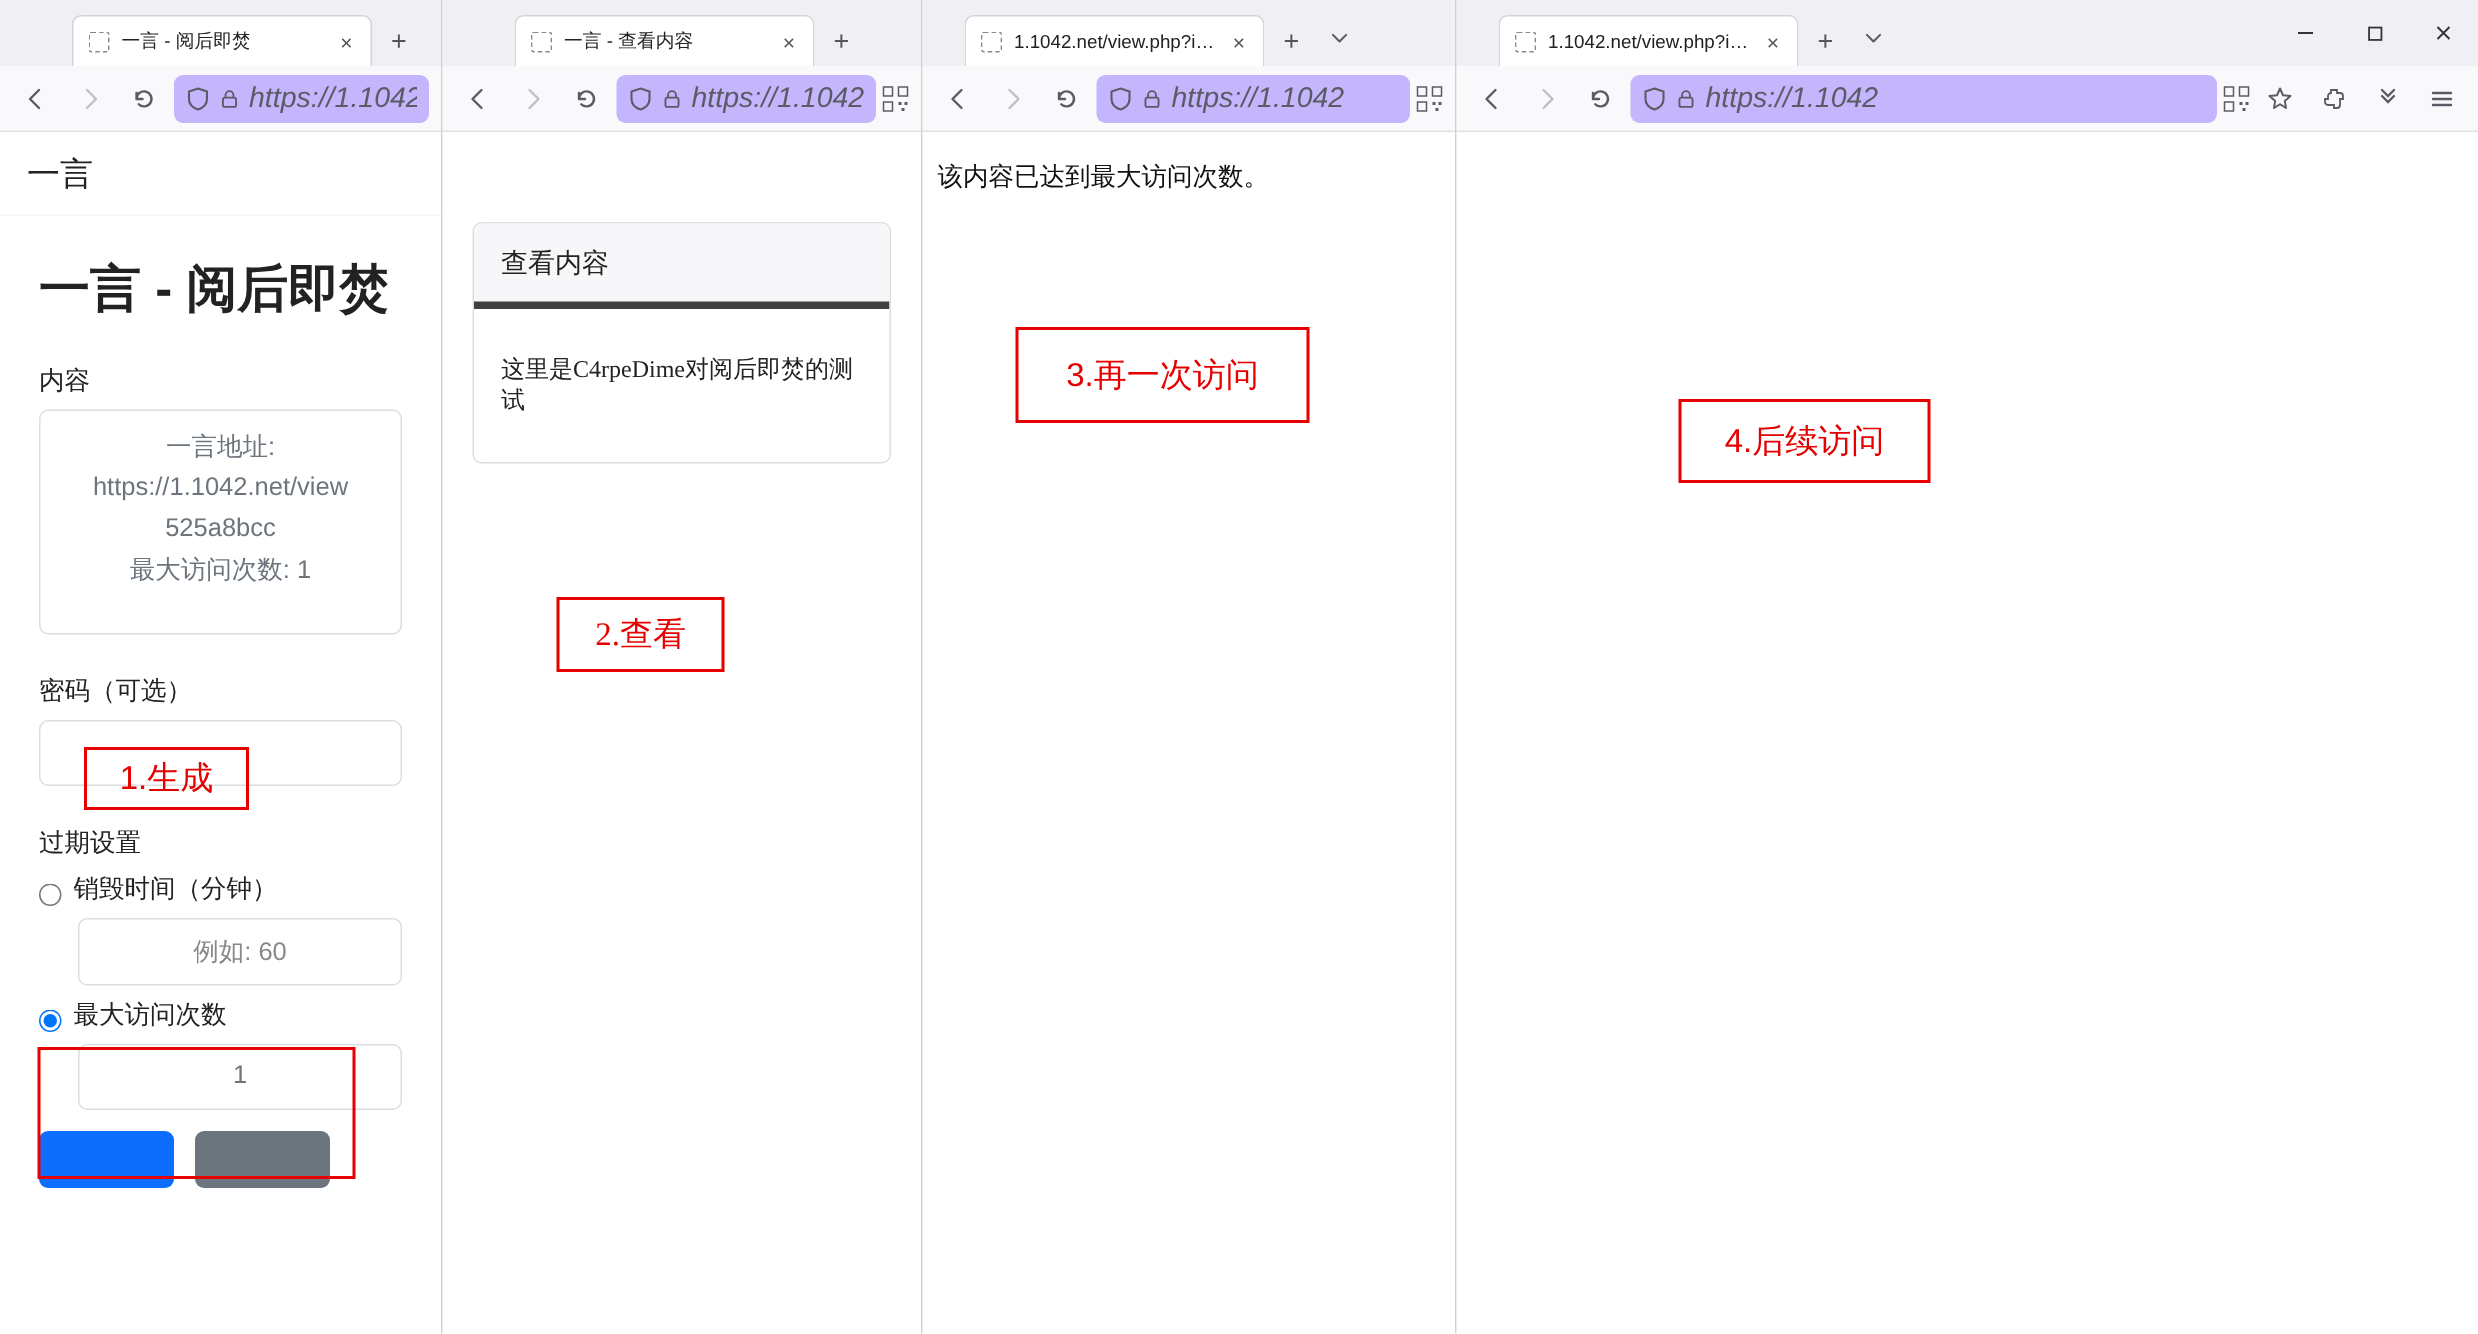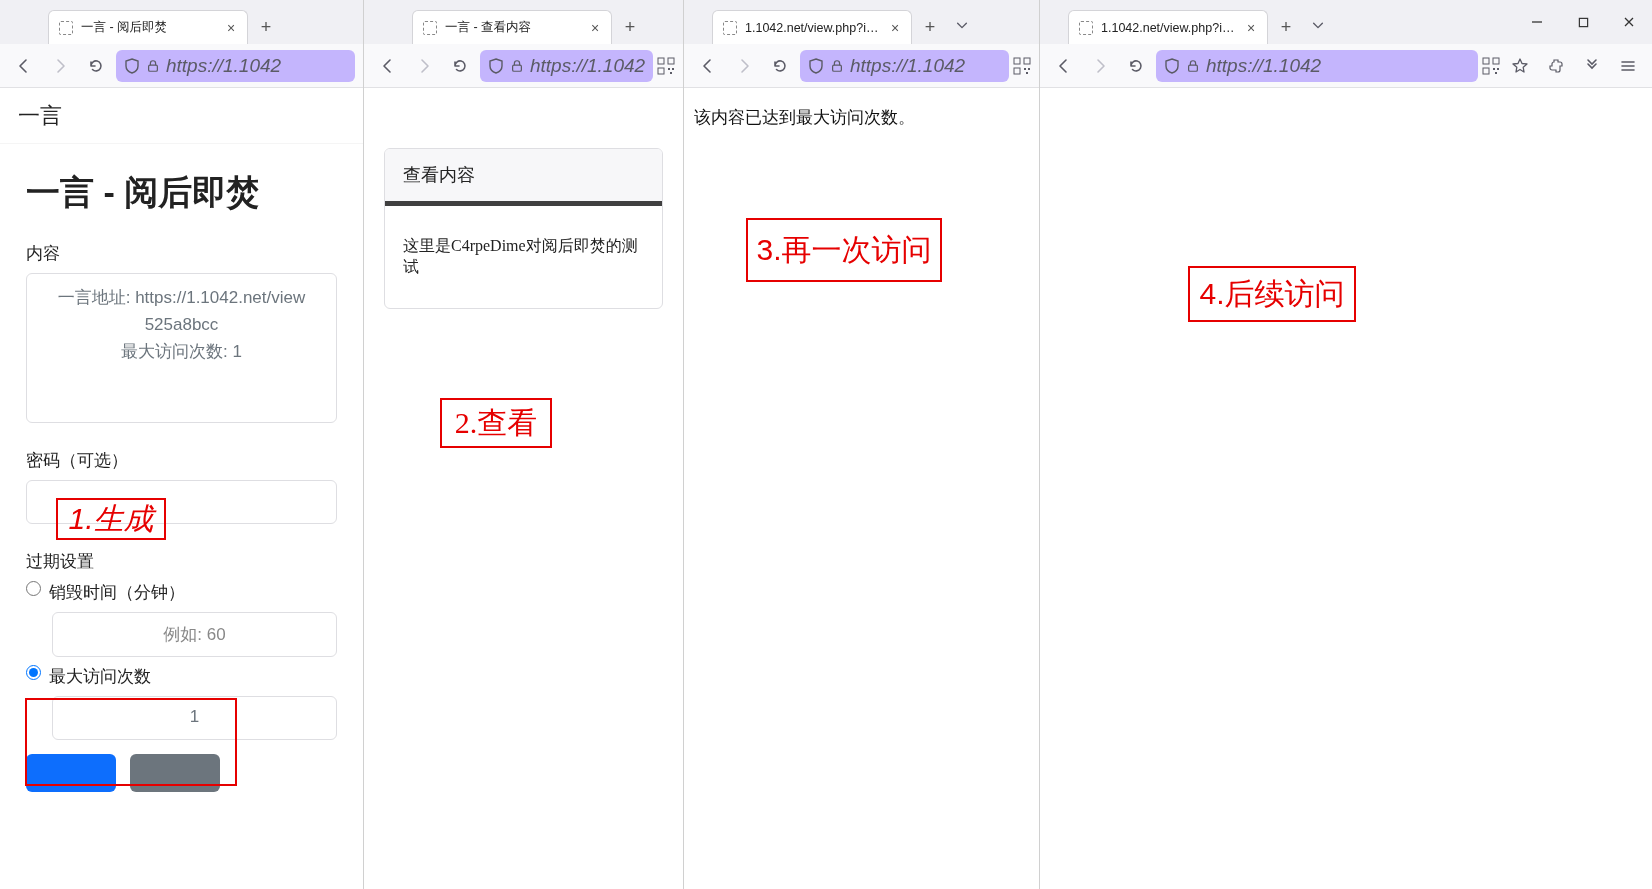--- a/index.html
+++ b/index.html
@@ -12,21 +12,21 @@
   display: flex;
 }
 .window {
   height: 100%;
   border-right: 1px solid #d0d0d0;
   display: flex;
   flex-direction: column;
   overflow: hidden;
   position: relative;
 }
-.w1 { width: 364px; }
+.w1 { width: 295px; }
 .w2 { width: 320px; }
 .w3 { width: 356px; }
 .w4 { flex: 1; }
 
 
 .tab-strip {
   height: 44px;
   background: #f0f0f4;
   display: flex;
   align-items: flex-end;
@@ -181,21 +181,21 @@
   min-height: 44px;
   background: #fff;
   text-align: center;
 }
 .form-textbox {
   min-height: 150px;
   line-height: 1.6;
 }
 .radio-row {
   display: flex;
-  align-items: flex-start;
+  align-items: flex-end;
   gap: 8px;
   font-size: 17px;
   color: #222;
   margin: 8px 0;
 }
 .radio-row input[type=radio] {
   width: 15px; height: 15px;
 }
 .indent-box {
   margin-left: 26px;
@@ -241,21 +241,21 @@
   padding: 18px 10px;
   font-size: 17px;
   color: #111;
 }
 
 
 .annot {
   position: absolute;
   border: 2px solid #e60000;
   color: #e60000;
-  font-size: 30px;
+  font-size: 22px;
   display: flex;
   align-items: center;
   justify-content: center;
   background: transparent;
   pointer-events: none;
   font-weight: 400;
   padding: 1px 10px;
   white-space: nowrap;
 }
 
@@ -329,21 +329,21 @@
         <span>最大访问次数</span>
       </label>
       <div class="indent-box">
         <div class="form-box">1</div>
       </div>
       <div class="btn-row">
         <div class="btn btn-primary"></div>
         <div class="btn btn-secondary"></div>
       </div>
     </div>
-    <div class="annot" style="left:56px; top:410px; width:110px; height:42px;font-style:italic;">1.生成</div>
+    <div class="annot" style="left:56px; top:410px; width:110px; height:42px;">1.生成</div>
     <div class="annot" style="left:25px; top:610px; width:212px; height:88px; border-width:2px; font-size:0; padding:0;"></div>
   </div>
 </div>
 
 <div class="window w2">
   <div class="tab-strip">
     <div class="tab" style="width:200px">
       <span class="favicon"></span>
       <span class="tab-title">一言 - 查看内容</span>
       <span class="tab-close">×</span>

